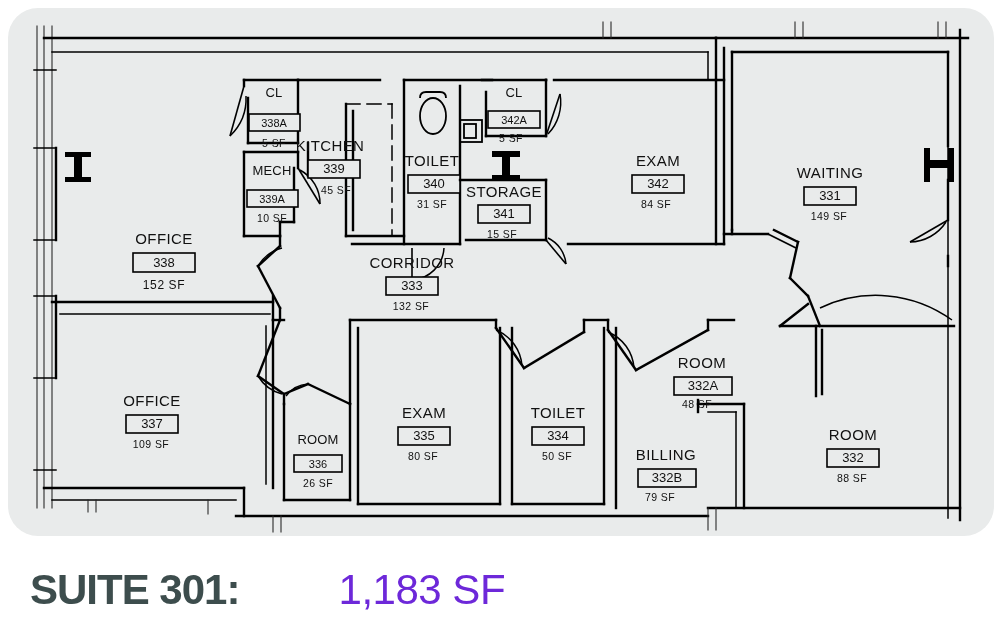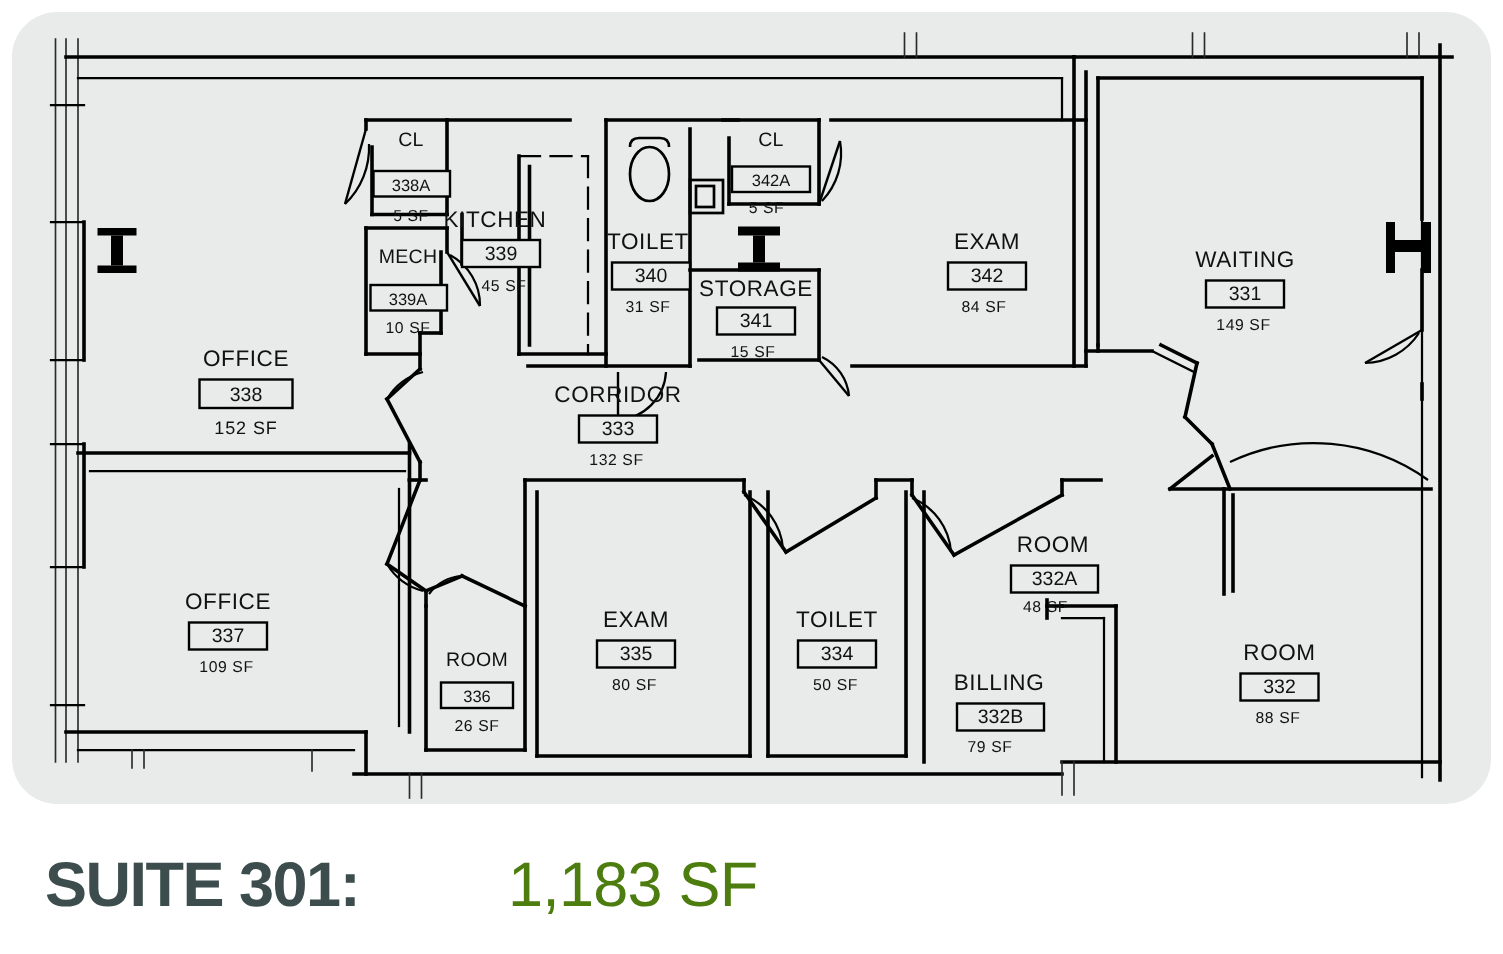--- a/index.html
+++ b/index.html
@@ -51,21 +51,21 @@
     font-weight: bold;
     font-size: 42px;
     letter-spacing: -1px;
     color: #3d4d4d;
   }
   .cap-light {
     font-family: "Liberation Sans", sans-serif;
     font-weight: normal;
     font-size: 42px;
     letter-spacing: -0.5px;
-    color: #4d7c0f;
+    color: #6d28d9;
   }
   
   .rm-name {
     font-family: "Liberation Sans", sans-serif;
     font-size: 15px;
     fill: #111111;
     text-anchor: middle;
     letter-spacing: 0.4px;
   }
   .rm-name-sm {

